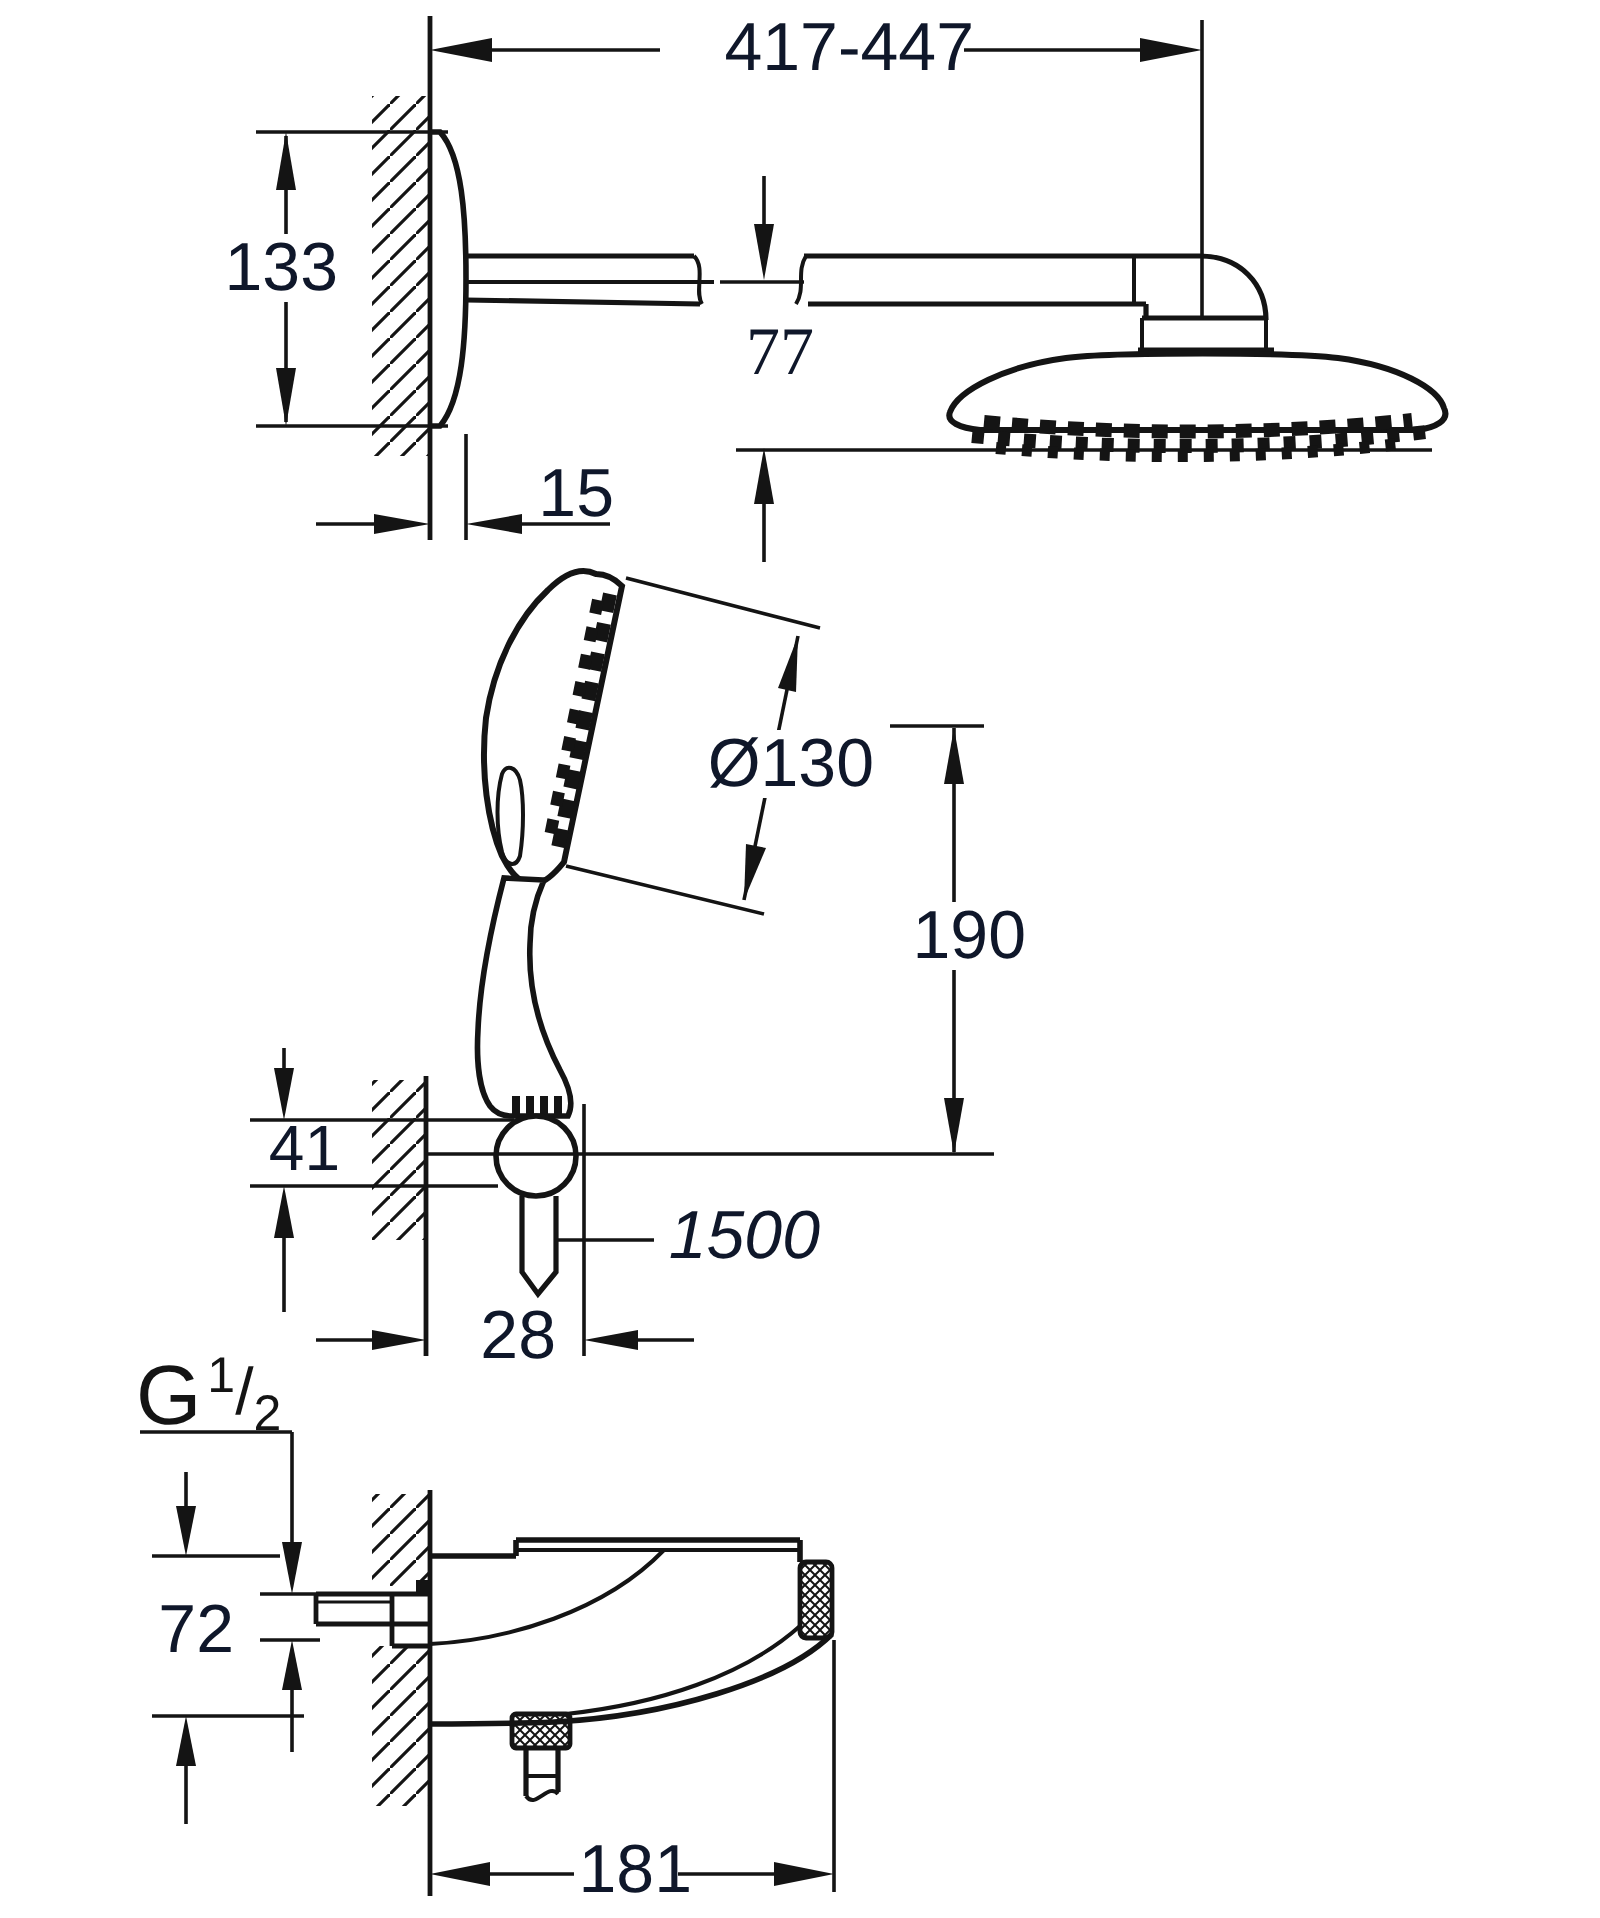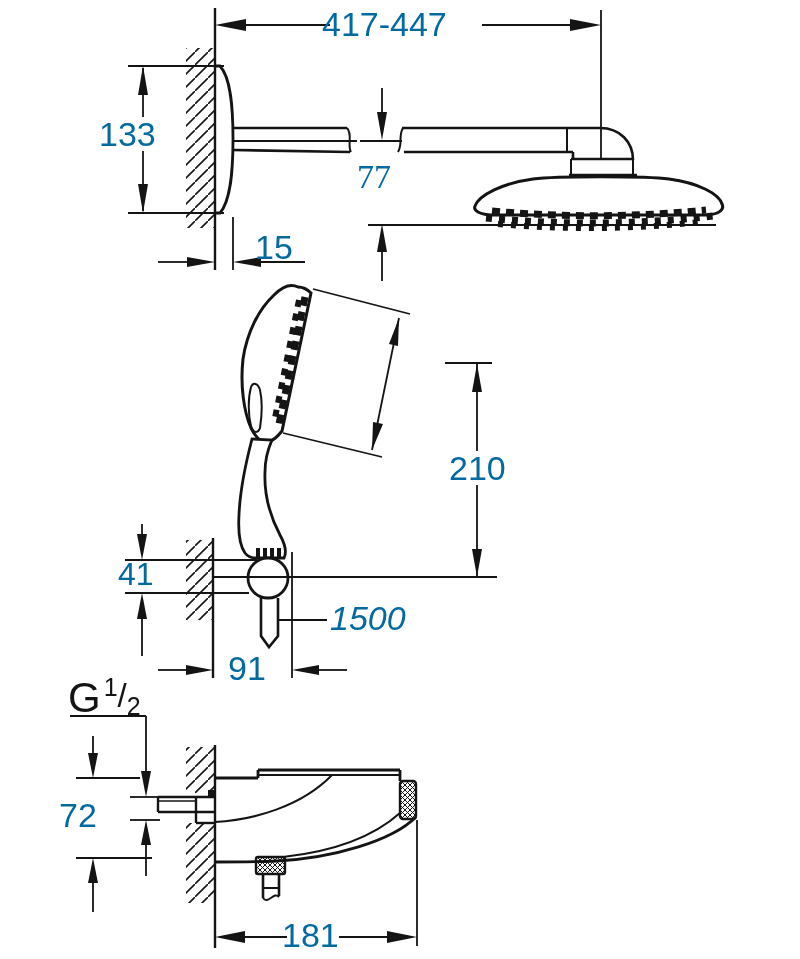--- a/index.html
+++ b/index.html
@@ -1,20 +1,20 @@
 <!DOCTYPE html>
 <html><head>
 <meta charset="utf-8">
 <style>
   html,body{margin:0;padding:0;background:#ffffff;}
   #stage{position:relative;width:800px;height:959px;background:#ffffff;overflow:hidden;
          font-family:"Liberation Sans",sans-serif;color:#141414;}
   #stage svg{position:absolute;left:0;top:0;}
-  .label{position:absolute;font-size:34px;line-height:1;text-align:left;
-         white-space:nowrap;color:#0369a1;}
+  .label{position:absolute;font-size:34px;line-height:1;text-align:right;
+         white-space:nowrap;color:#0f172a;}
   .label.bg{background:#ffffff;padding:0 3px;}
   .sm{font-size:32px;}
   .thread{position:absolute;left:68px;top:677px;font-size:42px;line-height:1;}
   .thread .num{font-size:25px;position:relative;top:-16px;margin-left:3px;}
   .thread .slash{font-size:33px;position:relative;top:-5px;}
   .thread .den{font-size:25px;position:relative;top:3px;}
 </style>
 </head>
 <body>
 
@@ -219,21 +219,22 @@
       <line x1="339" y1="937" x2="388" y2="937"></line>
       <polygon points="417,937 387,931 387,943" fill="#141414" stroke="none"></polygon>
     </g>
   </g>
 </svg>
 
 <div class="label" style="left:322px;top:7px;width:165px;">417-447</div>
 <div class="label bg" style="left:96px;top:117px;width:70px;">133</div>
 <div class="label" style="left:357px;top:160px;width:50px;font-family:Liberation Serif, serif;">77</div>
 <div class="label" style="left:255px;top:230px;width:52px;">15</div>
-<div class="label bg" style="left:446px;top:451px;width:64px;">210</div>
+<div class="label bg" style="left:328px;top:365px;width:106px;">Ø130</div>
+<div class="label bg" style="left:446px;top:451px;width:64px;">190</div>
 <div class="label sm" style="left:118px;top:558px;width:52px;">41</div>
 <div class="label" style="left:330px;top:601px;width:80px;font-style:italic;">1500</div>
-<div class="label" style="left:228px;top:651px;width:50px;">91</div>
+<div class="label" style="left:228px;top:651px;width:50px;">28</div>
 <div class="thread"><span>G</span><span class="num">1</span><span class="slash">/</span><span class="den">2</span></div>
 <div class="label" style="left:59px;top:798px;width:58px;">72</div>
 <div class="label" style="left:282px;top:918px;width:64px;">181</div>
 
 </div>
 
 </body></html>

